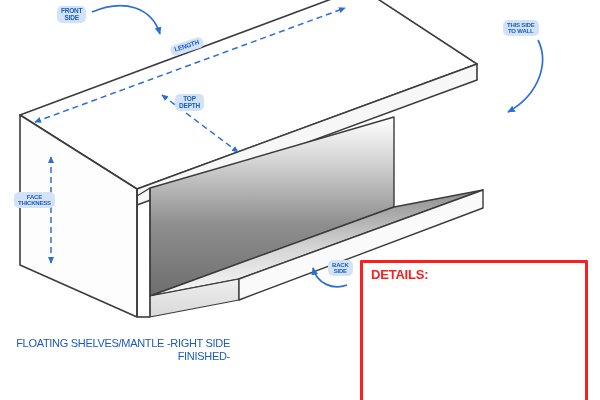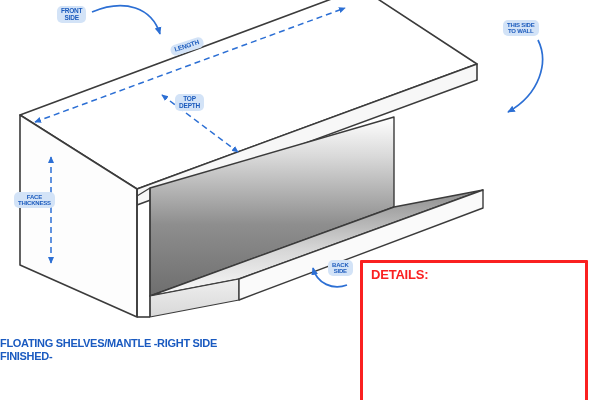--- a/index.html
+++ b/index.html
@@ -49,23 +49,23 @@
   #callout-this-side-to-wall { left: 503px; top: 20px; }
   #callout-face-thickness { left: 14px; top: 192px; }
   #callout-back-side { left: 328px; top: 260px; }
 
   
   #shelf-title {
     position: absolute;
     left: 0px;
     top: 337px;
     width: 230px;
-    text-align: left;
+    text-align: right;
     color: #1a5ac0;
-    font-weight: bold;
+    font-weight: normal;
     font-size: 11px;
     line-height: 12.5px;
     letter-spacing: -0.3px;
     font-family: "Liberation Sans", sans-serif;
   }
 
   
   #details-box {
     position: absolute;
     left: 360px;

